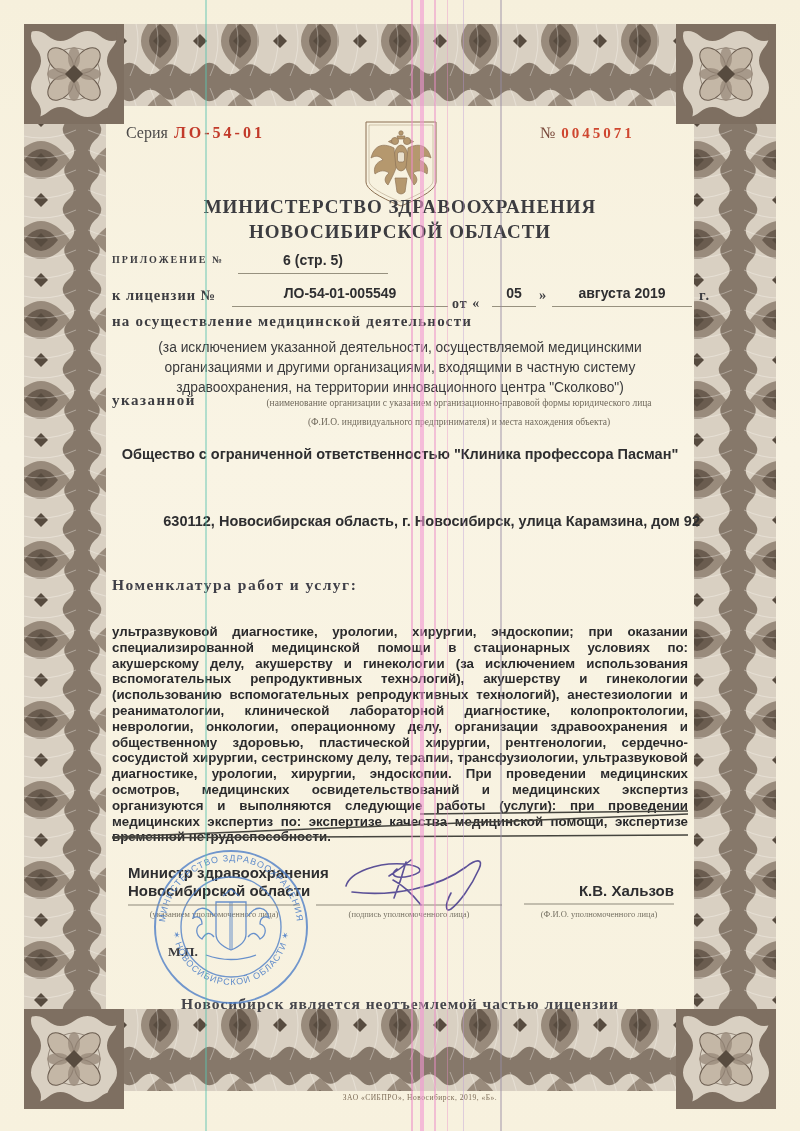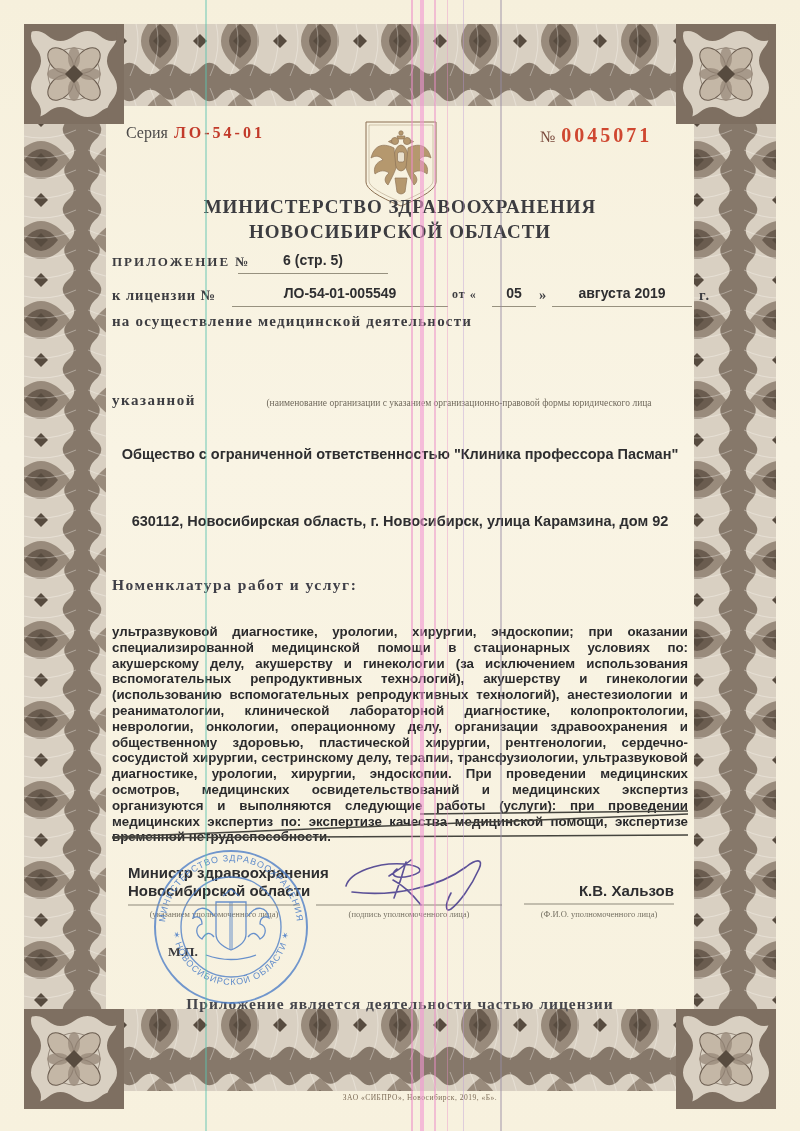--- a/index.html
+++ b/index.html
@@ -14,44 +14,44 @@
   .abs{position:absolute;}
   svg{display:block;}
   .frame{position:absolute;left:0;top:0;z-index:1;}
   .content{position:absolute;inset:0;z-index:3;}
   
   .thread{position:absolute;top:0;bottom:0;z-index:6;pointer-events:none;}
   
   .series{left:126px;top:124px;font-size:16px;color:#4d4b4a;}
   .series b{color:#c23a2a;font-weight:bold;letter-spacing:3px;margin-left:6px;}
   .number{left:540px;top:124px;width:140px;text-align:left;font-size:16px;color:#7a4a3c;}
-  .number b{color:#cf4730;font-weight:bold;letter-spacing:3px;margin-left:6px;font-size:20px;}
+  .number b{color:#cf4730;font-weight:bold;letter-spacing:3px;margin-left:6px;font-size:15px;}
   .title{left:0;width:800px;text-align:center;font-weight:bold;font-size:19px;letter-spacing:1px;color:#3c3c40;}
   .t1{top:196px;} .t2{top:221px;}
   .lbl{font-weight:bold;color:#3d3d41;letter-spacing:1.5px;}
-  .appendix-label{left:112px;top:254px;font-size:13px;letter-spacing:2px;}
+  .appendix-label{left:112px;top:254px;font-size:10px;letter-spacing:2px;}
   .fill-line{border-bottom:1.5px solid #97917f;text-align:center;
     font-family:"Liberation Sans",sans-serif;font-weight:bold;font-size:14px;color:#2e2e30;}
   .app-value{left:238px;top:252px;width:150px;height:21px;}
   .lic-label{left:112px;top:287px;font-size:14.5px;letter-spacing:1px;}
   .lic-number{left:232px;top:285px;width:216px;height:21px;}
-  .lic-from{left:452px;top:287px;font-size:12px;letter-spacing:1px;}
+  .lic-from{left:452px;top:296px;font-size:14px;letter-spacing:1px;}
   .lic-day{left:492px;top:285px;width:44px;height:21px;}
   .lic-q{left:539px;top:287px;font-size:14.5px;}
   .lic-date{left:552px;top:285px;width:140px;height:21px;}
   .lic-g{left:699px;top:287px;font-size:14.5px;}
   .activity{left:112px;top:313px;font-size:15px;letter-spacing:1.2px;}
   .exclusion{left:130px;top:338px;width:540px;text-align:center;
     font-family:"Liberation Sans",sans-serif;font-size:13.8px;line-height:20px;color:#3a3a3c;}
   .issued-label{left:112px;top:392px;font-size:15px;letter-spacing:1.5px;}
   .issued-note{left:228px;top:394px;width:462px;text-align:center;
     font-size:9.5px;line-height:19px;color:#70695c;}
   .org{left:112px;top:446px;width:576px;text-align:center;
     font-family:"Liberation Sans",sans-serif;font-weight:bold;font-size:14.5px;color:#2e2e30;}
-  .address{left:112px;top:513px;width:576px;text-align:center;
+  .address{left:124px;top:513px;width:576px;text-align:right;
     font-family:"Liberation Sans",sans-serif;font-weight:bold;font-size:14.5px;color:#2e2e30;}
   .nomen{left:112px;top:576px;font-size:15.5px;letter-spacing:1.5px;color:#3f3f48;}
   .works{left:112px;top:600px;width:576px;text-align:justify;
     font-family:"Liberation Sans",sans-serif;font-weight:bold;
     font-size:13.3px;line-height:15.8px;color:#2b2b2d;margin-top:24px;}
   .overlay{position:absolute;left:0;top:0;z-index:4;pointer-events:none;}
   .pos1{left:128px;top:864px;} .pos2{left:128px;top:882px;}
   .sig-name{left:520px;top:882px;width:154px;text-align:right;}
   .sig-bold{font-family:"Liberation Sans",sans-serif;font-weight:bold;font-size:15px;color:#2e2e30;position:absolute;z-index:5;}
   .sig-note{position:absolute;top:909px;font-size:8.5px;color:#767163;text-align:center;z-index:5;}
@@ -171,41 +171,43 @@
     <div class="abs lbl lic-label">к лицензии №</div>
     <div class="abs fill-line lic-number">ЛО-54-01-005549</div>
     <div class="abs lbl lic-from">от «</div>
     <div class="abs fill-line lic-day">05</div>
     <div class="abs lbl lic-q">»</div>
     <div class="abs fill-line lic-date">августа 2019</div>
     <div class="abs lbl lic-g">г.</div>
 
     <div class="abs lbl activity">на осуществление медицинской деятельности</div>
 
+    <div class="abs exclusion">(за исключением указанной деятельности, осуществляемой медицинскими организациями и другими организациями, входящими в частную систему здравоохранения, на территории инновационного центра "Сколково")</div>
 
     <div class="abs lbl issued-label">указанной</div>
     <div class="abs issued-note">
       <div>(наименование организации с указанием организационно-правовой формы юридического лица</div>
+      <div>(Ф.И.О. индивидуального предпринимателя) и места нахождения объекта)</div>
     </div>
 
     <div class="abs org">Общество с ограниченной ответственностью "Клиника профессора Пасман"</div>
     <div class="abs address">630112, Новосибирская область, г. Новосибирск, улица Карамзина, дом 92</div>
 
     <div class="abs lbl nomen">Номенклатура работ и услуг:</div>
     <div class="abs works">ультразвуковой диагностике, урологии, хирургии, эндоскопии; при оказании специализированной медицинской помощи в стационарных условиях по: акушерскому делу, акушерству и гинекологии (за исключением использования вспомогательных репродуктивных технологий), акушерству и гинекологии (использованию вспомогательных репродуктивных технологий), анестезиологии и реаниматологии, клинической лабораторной диагностике, колопроктологии, неврологии, онкологии, операционному делу, организации здравоохранения и общественному здоровью, пластической хирургии, рентгенологии, сердечно-сосудистой хирургии, сестринскому делу, терапии, трансфузиологии, ультразвуковой диагностике, урологии, хирургии, эндоскопии. При проведении медицинских осмотров, медицинских освидетельствований и медицинских экспертиз организуются и выполняются следующие работы (услуги): при проведении медицинских экспертиз по: экспертизе качества медицинской помощи, экспертизе временной нетрудоспособности.</div>
 
     <div class="sig-bold pos1">Министр здравоохранения</div>
     <div class="sig-bold pos2">Новосибирской области</div>
     <div class="sig-bold sig-name">К.В. Хальзов</div>
     <div class="sig-note n1">(указанием уполномоченного лица)</div>
     <div class="sig-note n2">(подпись уполномоченного лица)</div>
     <div class="sig-note n3">(Ф.И.О. уполномоченного лица)</div>
     <div class="abs mp">М.П.</div>
 
-    <div class="abs integral">Приложение является деятельности частью лицензии</div>
+    <div class="abs integral">Новосибирск является неотъемлемой частью лицензии</div>
     <div class="abs printer">ЗАО «СИБПРО», Новосибирск, 2019, «Б».</div>
   </div>
 
   <svg class="abs stamp" width="190" height="162" viewBox="0 0 190 162">
     <g stroke="#5080c8" fill="none" opacity="0.8">
       <circle cx="95" cy="81" r="76" stroke-width="2"></circle>
       <circle cx="95" cy="81" r="50" stroke-width="1.4"></circle>
     </g>
     <defs>
       <path id="arcTop" d="M29 81 A66 66 0 0 1 161 81"></path>

